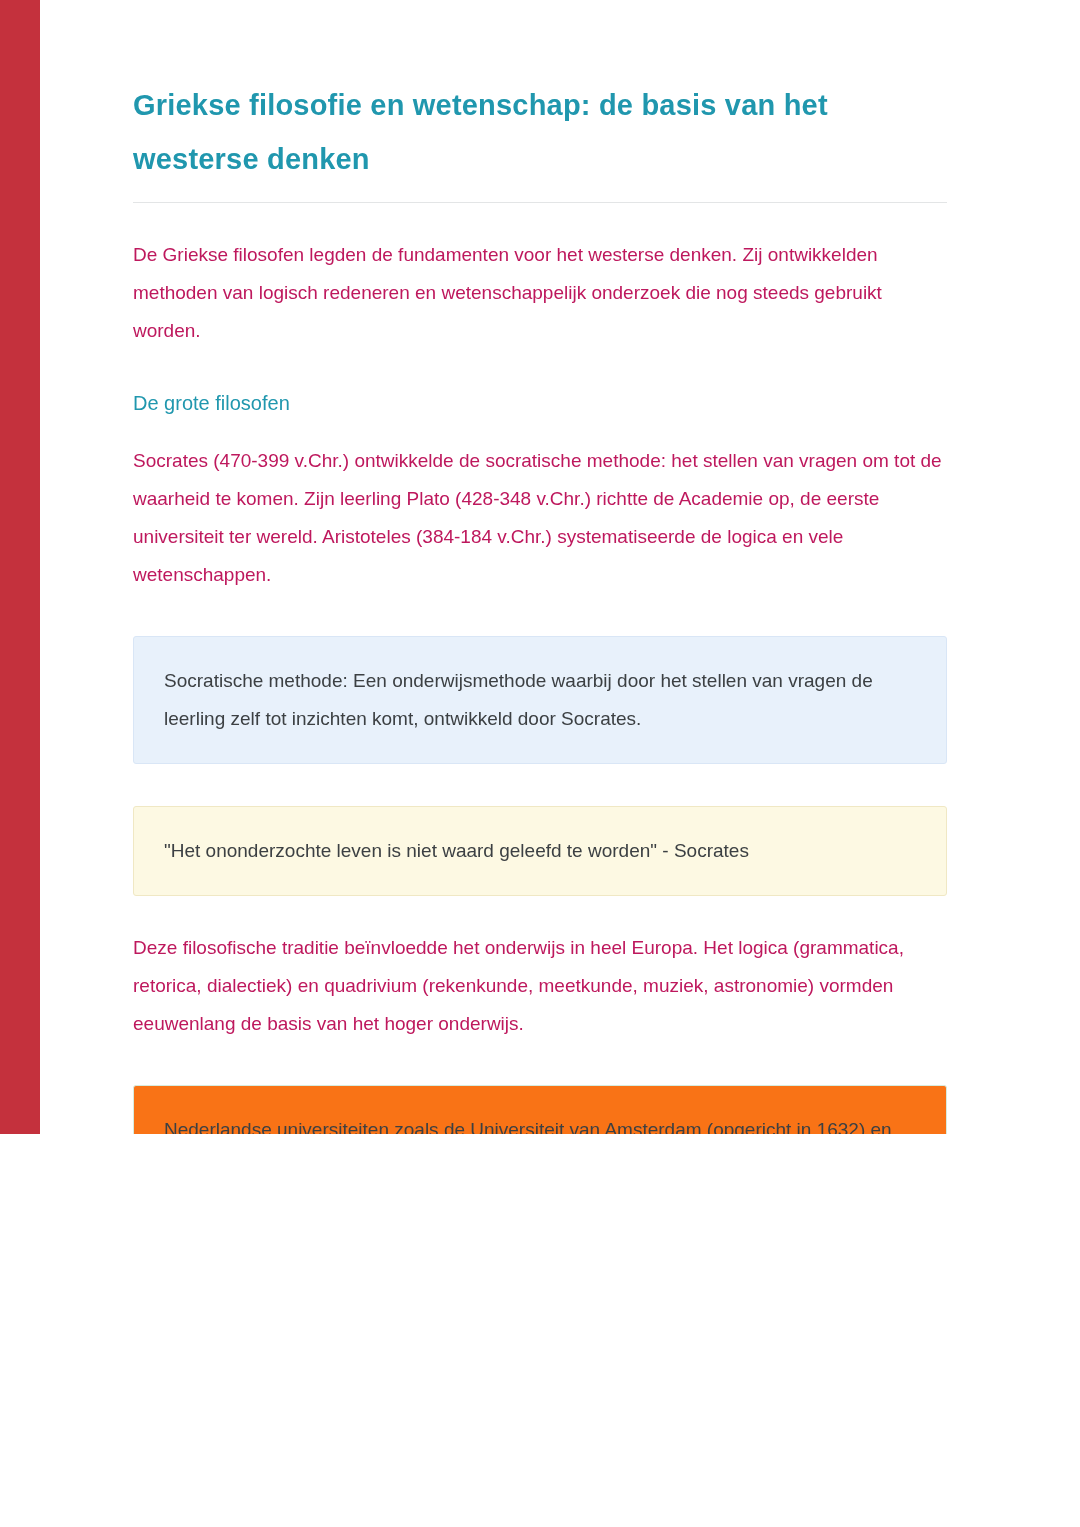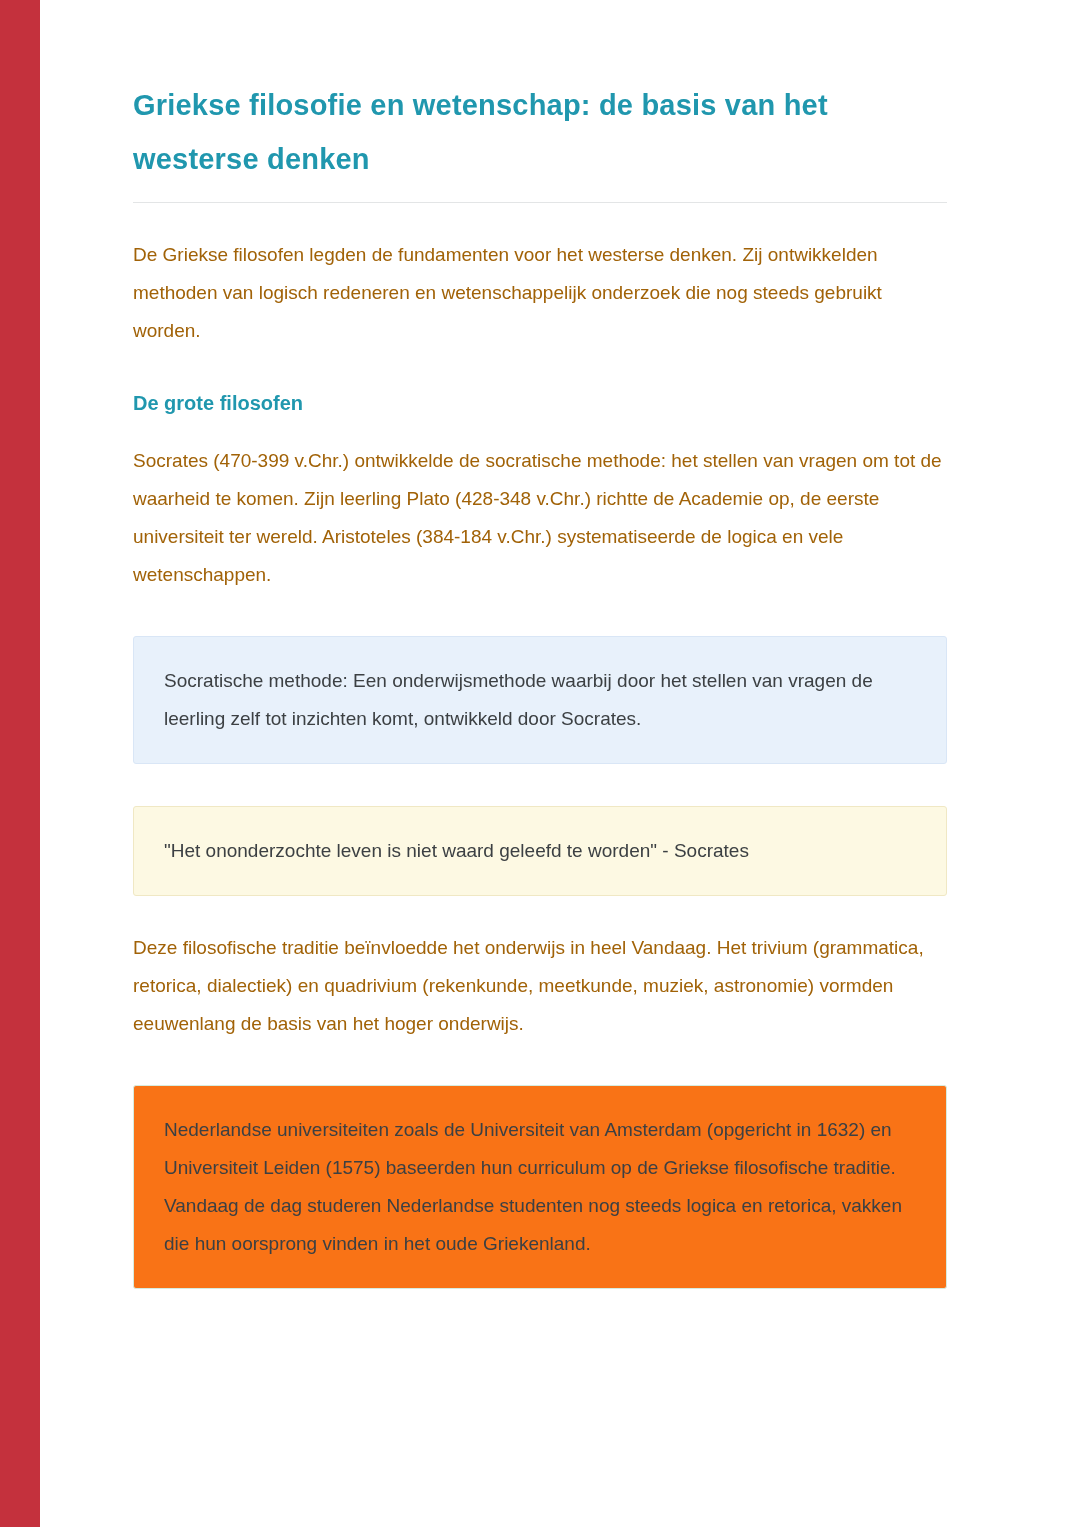--- a/index.html
+++ b/index.html
@@ -4,21 +4,21 @@
 <style>
   html, body {
     margin: 0;
     padding: 0;
     background: #ffffff;
     font-family: "Liberation Sans", sans-serif;
   }
   .page {
     position: relative;
     width: 1080px;
-    height: 1527px;
+    height: 1134px;
     background: #ffffff;
     overflow: hidden;
   }
   .accent-bar {
     position: absolute;
     left: 0;
     top: 0;
     width: 40px;
     height: 100%;
     background: #c4313d;
@@ -40,28 +40,28 @@
     letter-spacing: 0.2px;
   }
   hr.title-divider {
     border: none;
     border-top: 1px solid #e3e5e6;
     margin: 16px 0 0 0;
   }
   p.body-paragraph {
     font-size: 19px;
     line-height: 38px;
-    color: #a16207;
+    color: #be185d;
     margin: 33px 0 0 0;
   }
   h2.section-heading {
     margin: 40px 0 0 0;
     color: #2097ae;
     font-size: 20px;
-    font-weight: 700;
+    font-weight: 400;
     line-height: 26px;
   }
   h2.section-heading + p.body-paragraph {
     margin-top: 26px;
   }
   .callout {
     box-sizing: border-box;
     margin: 42px 0 0 0;
     padding: 25px 30px;
     border-radius: 3px;
@@ -104,19 +104,19 @@
     <p class="body-paragraph">Socrates (470-399 v.Chr.) ontwikkelde de socratische methode: het stellen van vragen om tot de waarheid te komen. Zijn leerling Plato (428-348 v.Chr.) richtte de Academie op, de eerste universiteit ter wereld. Aristoteles (384-184 v.Chr.) systematiseerde de logica en vele wetenschappen.</p>
 
     <div class="callout callout-blue">
       <p>Socratische methode: Een onderwijsmethode waarbij door het stellen van vragen de leerling zelf tot inzichten komt, ontwikkeld door Socrates.</p>
     </div>
 
     <div class="callout callout-yellow">
       <p>"Het ononderzochte leven is niet waard geleefd te worden" - Socrates</p>
     </div>
 
-    <p class="body-paragraph">Deze filosofische traditie beïnvloedde het onderwijs in heel Vandaag. Het trivium (grammatica, retorica, dialectiek) en quadrivium (rekenkunde, meetkunde, muziek, astronomie) vormden eeuwenlang de basis van het hoger onderwijs.</p>
+    <p class="body-paragraph">Deze filosofische traditie beïnvloedde het onderwijs in heel Europa. Het logica (grammatica, retorica, dialectiek) en quadrivium (rekenkunde, meetkunde, muziek, astronomie) vormden eeuwenlang de basis van het hoger onderwijs.</p>
 
     <div class="callout callout-green">
       <p>Nederlandse universiteiten zoals de Universiteit van Amsterdam (opgericht in 1632) en Universiteit Leiden (1575) baseerden hun curriculum op de Griekse filosofische traditie. Vandaag de dag studeren Nederlandse studenten nog steeds logica en retorica, vakken die hun oorsprong vinden in het oude Griekenland.</p>
     </div>
   </div>
 </div>
 
 </body></html>

